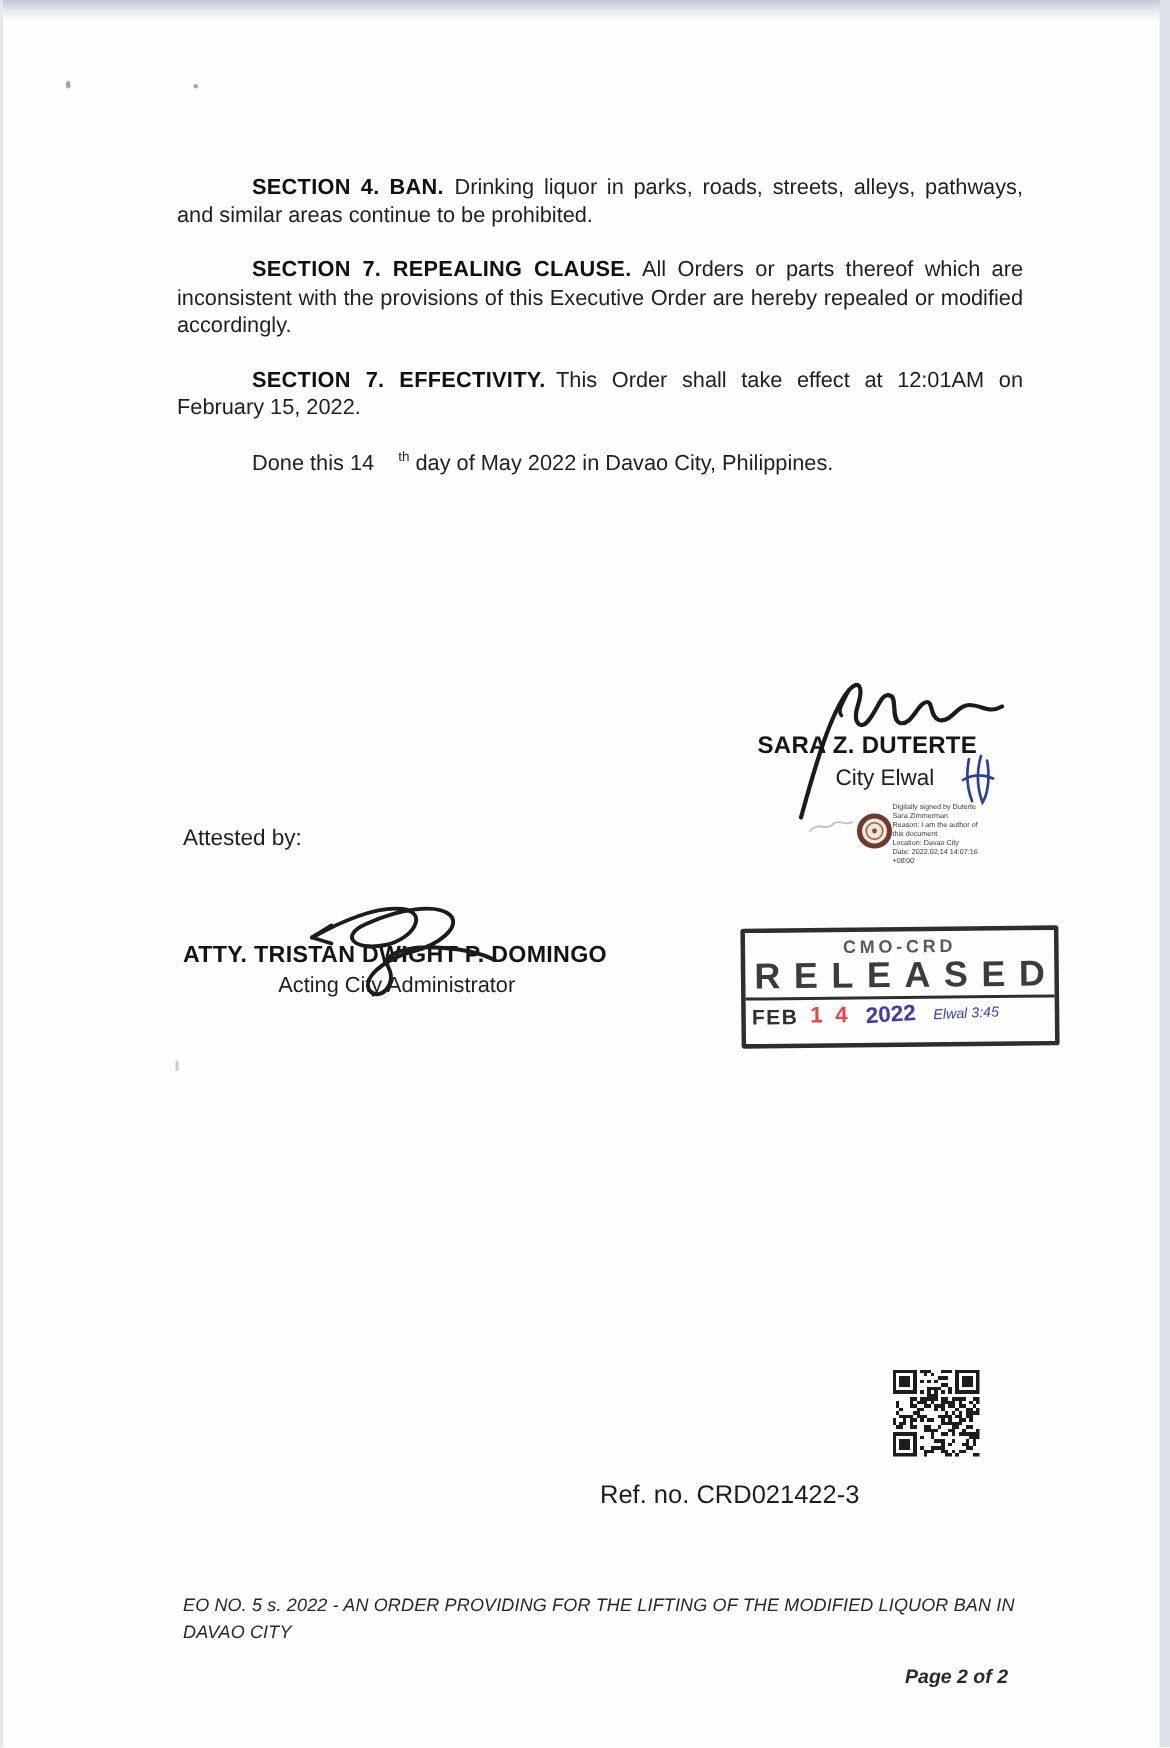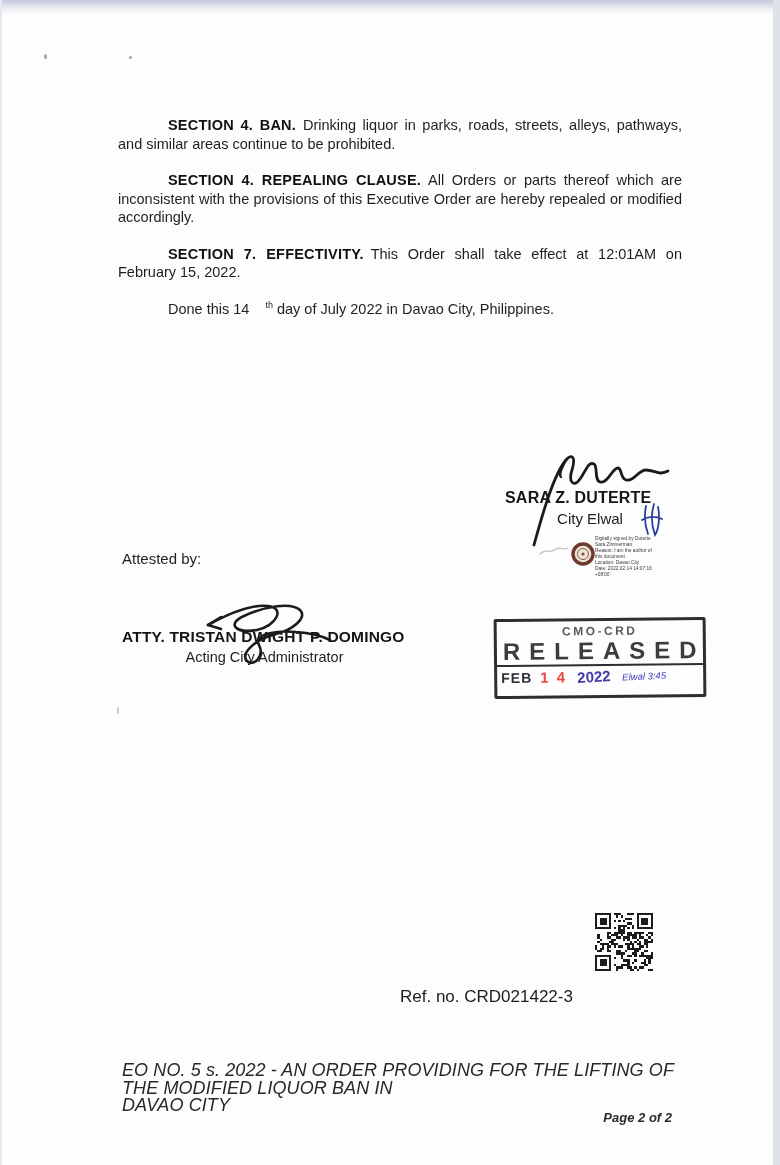--- a/index.html
+++ b/index.html
@@ -55,42 +55,42 @@
   .stamp-day{font-size:15px;font-weight:bold;color:#ef4444;letter-spacing:2px;margin-left:8px;}
   .stamp-year{font-size:15px;font-weight:bold;color:#4339a8;margin-left:10px;transform:rotate(-3deg);}
   .stamp-note{font-size:9.5px;font-style:italic;color:#3c3cc0;margin-left:12px;transform:rotate(-2deg);white-space:nowrap;}
 
   
   .qr{position:absolute;left:595px;top:913px;width:58px;height:58px;}
   .ref-line{position:absolute;left:400px;top:987px;width:300px;text-align:left;font-size:17px;color:#1c1c1c;}
 
   
   .footer{position:absolute;left:122px;top:1062px;width:566px;
-    font-size:18px;font-style:italic;color:#28282a;line-height:17.5px;letter-spacing:.1px;}
+    font-size:12px;font-style:italic;color:#28282a;line-height:17.5px;letter-spacing:.1px;}
   .page-num{position:absolute;left:472px;top:1110px;width:200px;text-align:right;
     font-size:13px;font-style:italic;font-weight:bold;color:#2a2a2c;}
   svg{display:block;}
 </style>
 </head>
 <body>
 
 <div class="page">
 
   <div class="scan-top"></div>
   <div class="scan-right"></div>
   <div class="scan-left"></div>
   <div class="speck" style="left:44px;top:54px;width:3px;height:5px;"></div>
   <div class="speck" style="left:129px;top:56px;width:3px;height:3px;"></div>
   <div class="stray-mark" style="left:117px;top:707px;"></div>
 
   <div class="content">
     <p><span class="sec-head">SECTION 4. BAN.</span><span>Drinking liquor in parks, roads, streets, alleys, pathways, and similar areas continue to be prohibited.</span></p>
-    <p><span class="sec-head">SECTION 4. REPEALING CLAUSE.</span><span>All Orders or parts thereof which are inconsistent with the provisions of this Executive Order are hereby repealed or modified accordingly.</span></p>
+    <p><span class="sec-head">SECTION 7. REPEALING CLAUSE.</span><span>All Orders or parts thereof which are inconsistent with the provisions of this Executive Order are hereby repealed or modified accordingly.</span></p>
     <p><span class="sec-head">SECTION 7. EFFECTIVITY.</span><span>This Order shall take effect at 12:01AM on February 15, 2022.</span></p>
-    <p><span>Done this 14</span><sup class="ord">th</sup><span> day of July 2022 in Davao City, Philippines.</span></p>
+    <p><span>Done this 14</span><sup class="ord">th</sup><span> day of May 2022 in Davao City, Philippines.</span></p>
   </div>
 
   <div class="sig-scrawl">
     <svg width="152" height="106" viewBox="0 0 152 106" fill="none">
       <path d="M10,101 C19,68 30,30 42,16 C48,9 52,13 48,26 C44,38 50,44 56,35 C62,27 64,17 70,20 C74,22 70,36 76,38 C84,40 88,24 94,24 C98,24 96,34 102,36 C110,38 114,26 122,26 C131,26 135,32 144,27" stroke="#1b1b1b" stroke-width="2.8" stroke-linecap="round"></path>
       <path d="M42,16 C38,24 34,30 37,33" stroke="#1b1b1b" stroke-width="2.4" stroke-linecap="round"></path>
     </svg>
   </div>
   <div class="sig-name">SARA Z. DUTERTE</div>
   <div class="sig-title">City Elwal</div>

